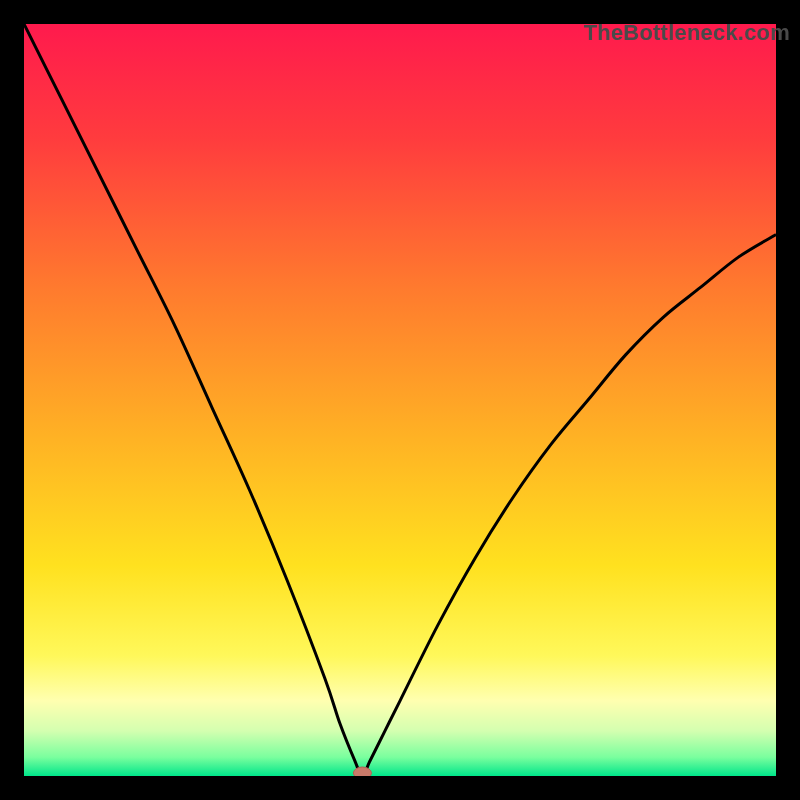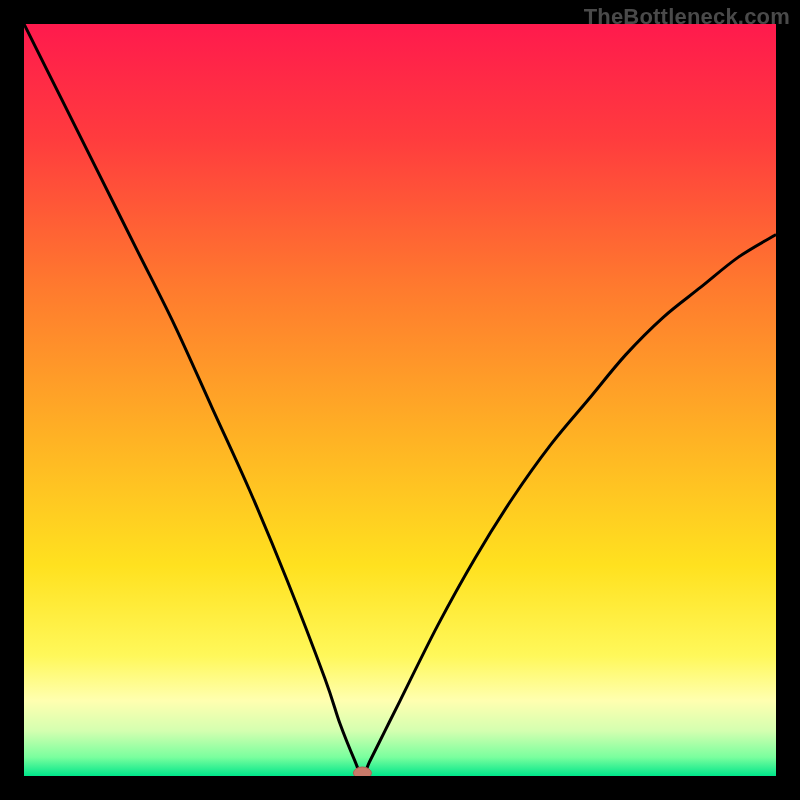--- a/index.html
+++ b/index.html
@@ -11,21 +11,21 @@
     font-family: Arial, Helvetica, sans-serif;
   }
   .container {
     position: relative;
     width: 800px;
     height: 800px;
     background: #000;
   }
   .watermark {
     position: absolute;
-    top: 4px;
+    top: 20px;
     right: 10px;
     color: #4a4a4a;
     font-size: 22px;
     font-weight: 600;
     letter-spacing: 0.2px;
     z-index: 5;
   }
   .plot-area {
     position: absolute;
     left: 24px;

